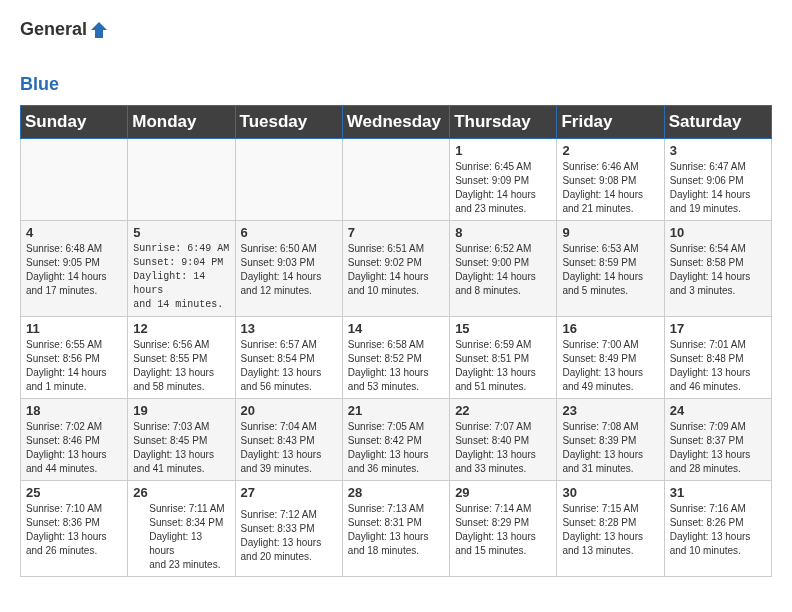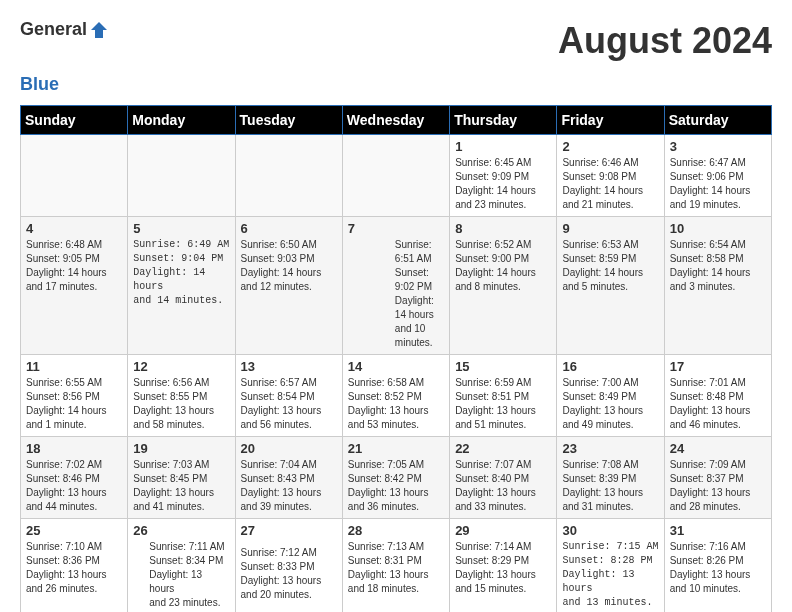--- a/index.html
+++ b/index.html
@@ -54,23 +54,23 @@
     .location-title {
       font-size: 16px;
       color: #555;
     }
     table {
       width: 100%;
       border-collapse: collapse;
       table-layout: fixed;
     }
     th {
-      background-color: #000000;
+      background-color: #404040;
       color: #fff;
-      font-size: 14px;
+      font-size: 17px;
       font-weight: bold;
       padding: 6px 4px;
       text-align: left;
       border: 1px solid #2a6db5;
     }
     td {
       border: 1px solid #ccc;
       vertical-align: top;
       padding: 4px 5px;
       font-size: 10.5px;
@@ -104,21 +104,20 @@
       <span style="display:flex; align-items:center;">
         <span class="logo-general">General</span>
         <svg class="logo-icon" viewBox="0 0 20 20">
           <polygon points="10,2 18,10 14,10 14,18 6,18 6,10 2,10" fill="#2a6db5"></polygon>
         </svg>
       </span>
       <span class="logo-blue">Blue</span>
     </div>
   </div>
   <div class="title-area">
-    <div class="month-title">August 2024</div>
   </div>
 </div>
 
 <table>
   <thead>
     <tr id="header-row">
         <th>Sunday</th>
         <th>Monday</th>
         <th>Tuesday</th>
         <th>Wednesday</th>
@@ -172,21 +171,21 @@
         </td>
         <td>
           <span class="day-num">6</span>
           <div class="day-info" style="white-space: pre-line;">Sunrise: 6:50 AM
 Sunset: 9:03 PM
 Daylight: 14 hours
 and 12 minutes.</div>
         </td>
         <td>
           <span class="day-num">7</span>
-          <div class="day-info" style="white-space: pre-line; margin-left: 47px;">Sunrise: 6:51 AM
+          <div class="day-info" style="white-space: pre-line;">Sunrise: 6:51 AM
 Sunset: 9:02 PM
 Daylight: 14 hours
 and 10 minutes.</div>
         </td>
         <td>
           <span class="day-num">8</span>
           <div class="day-info" style="white-space: pre-line;">Sunrise: 6:52 AM
 Sunset: 9:00 PM
 Daylight: 14 hours
 and 8 minutes.</div>
@@ -339,21 +338,21 @@
         </td>
         <td>
           <span class="day-num">29</span>
           <div class="day-info" style="white-space: pre-line;">Sunrise: 7:14 AM
 Sunset: 8:29 PM
 Daylight: 13 hours
 and 15 minutes.</div>
         </td>
         <td>
           <span class="day-num">30</span>
-          <div class="day-info" style="white-space: pre-line; font-family: Liberation Mono, monospace;">Sunrise: 7:15 AM
+          <div class="day-info" style="white-space: pre-line;">Sunrise: 7:15 AM
 Sunset: 8:28 PM
 Daylight: 13 hours
 and 13 minutes.</div>
         </td>
         <td>
           <span class="day-num">31</span>
           <div class="day-info" style="white-space: pre-line;">Sunrise: 7:16 AM
 Sunset: 8:26 PM
 Daylight: 13 hours
 and 10 minutes.</div>

